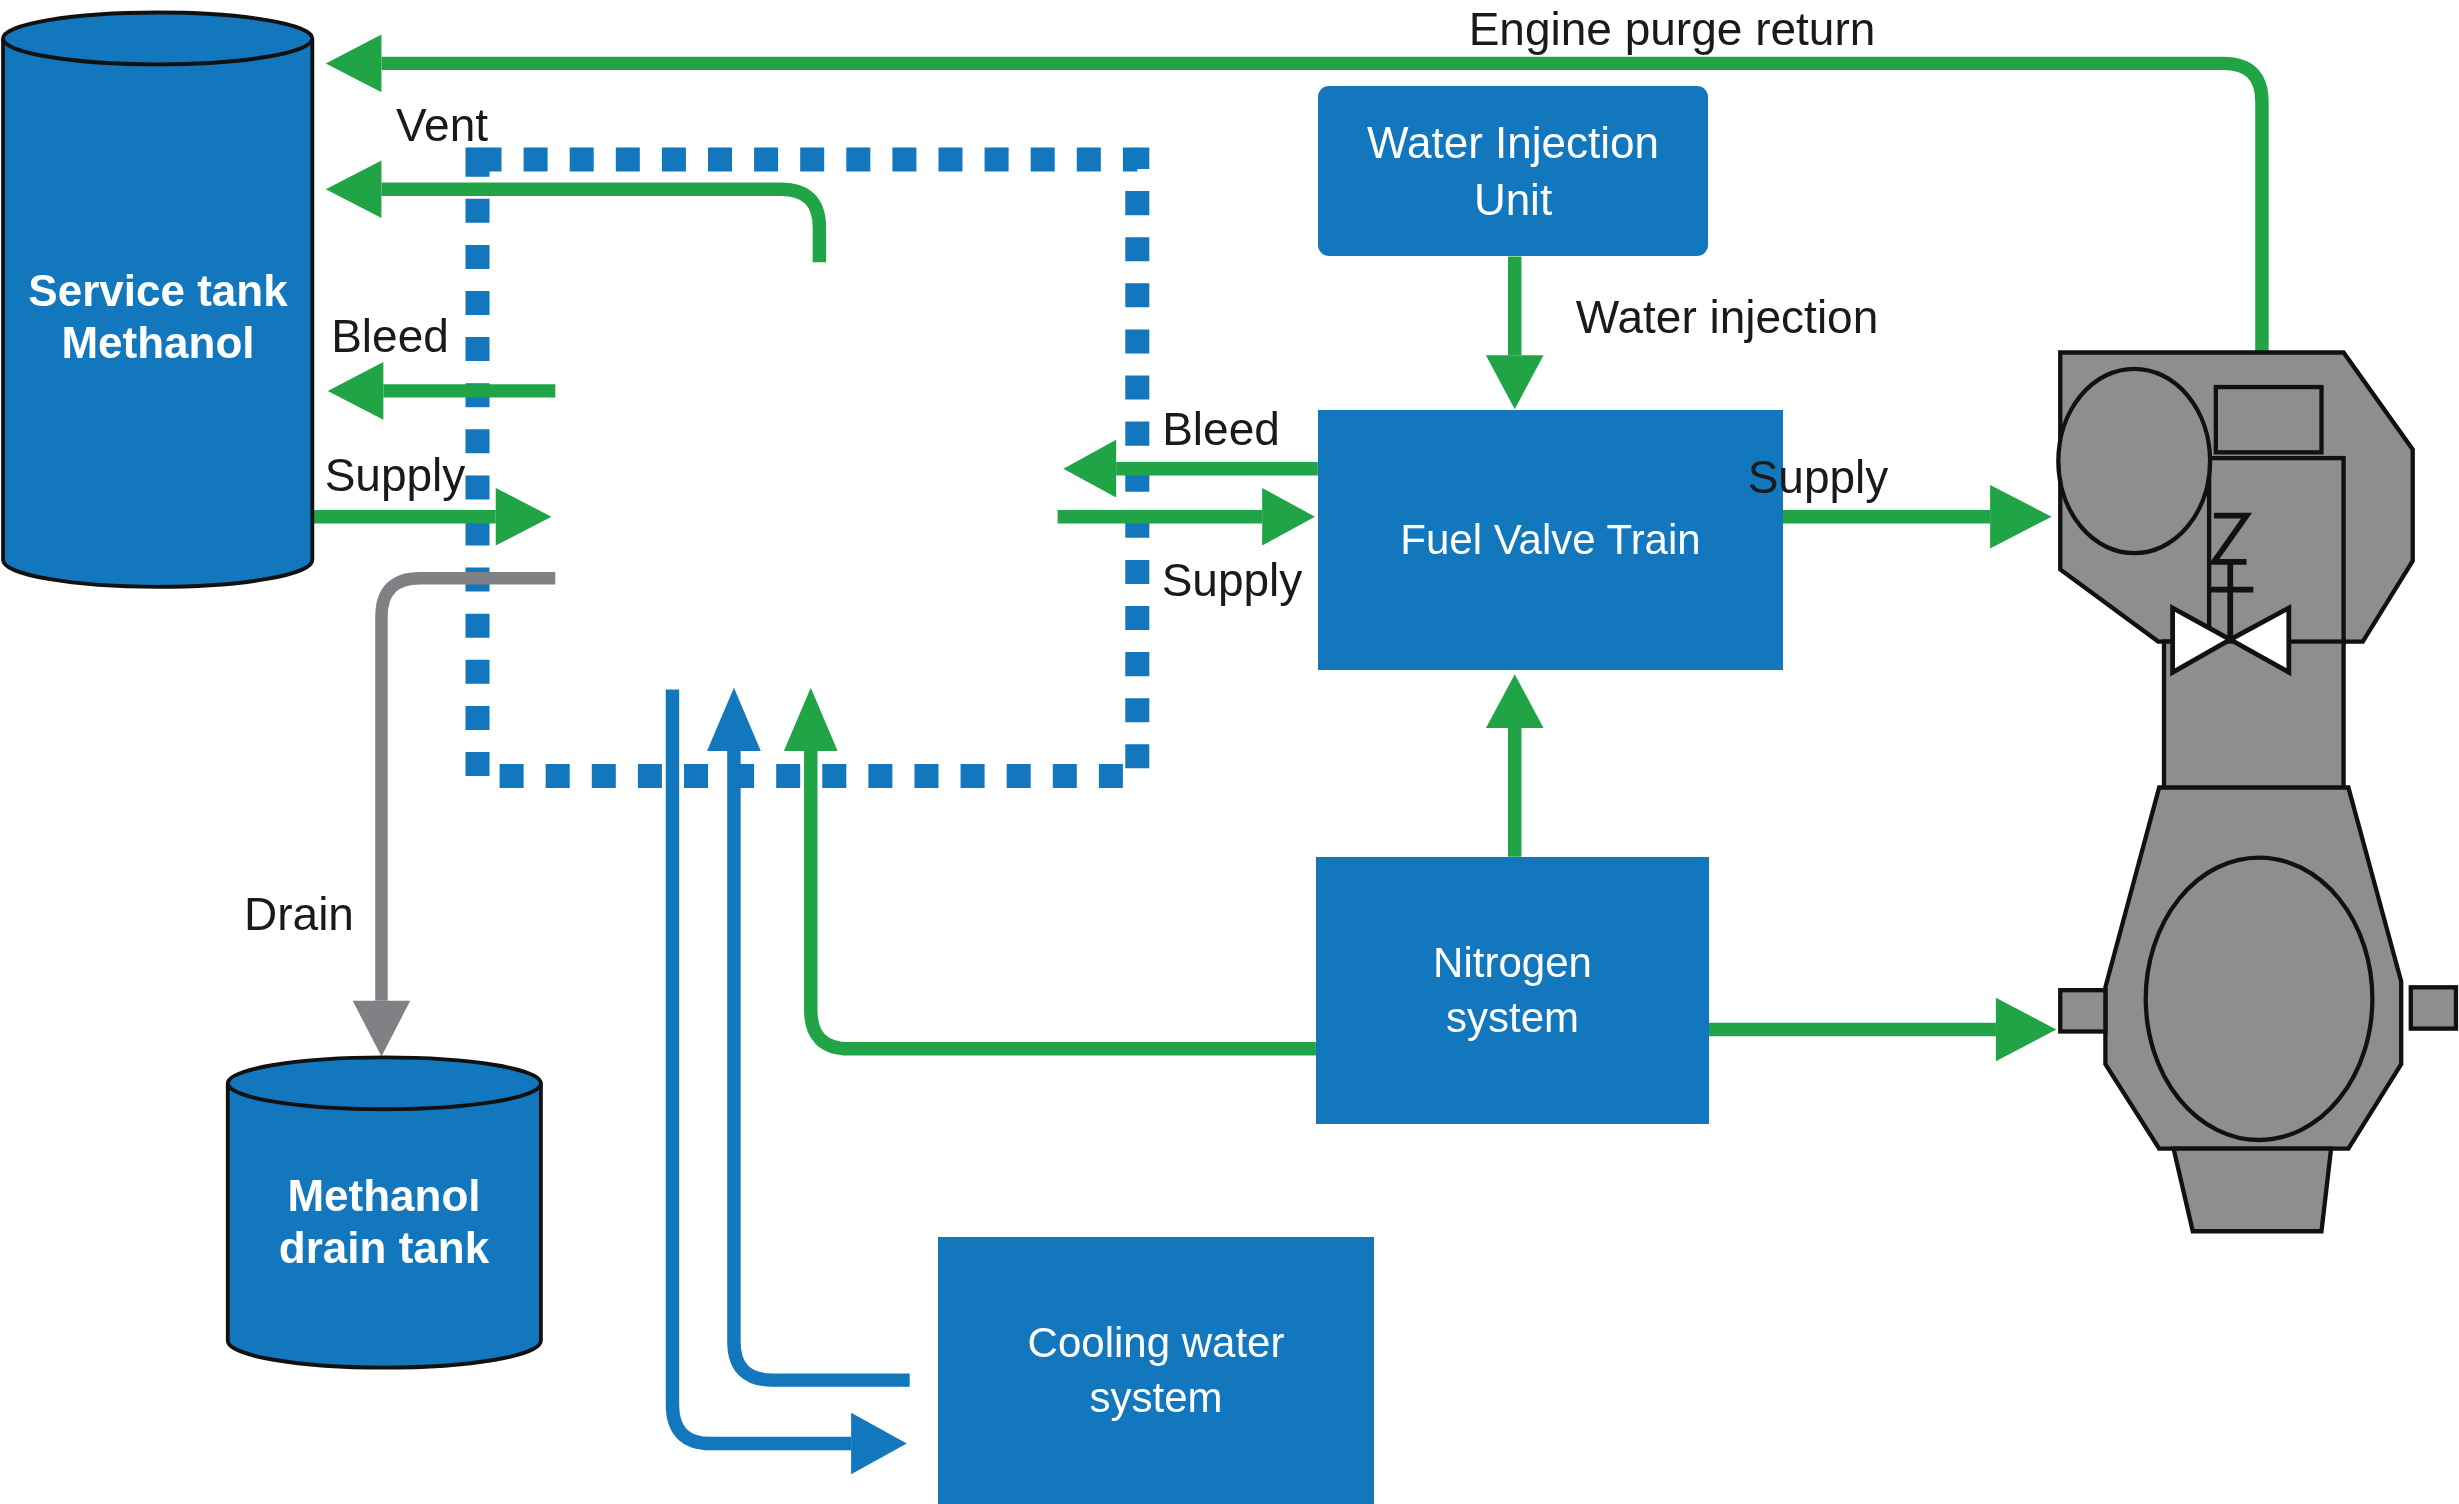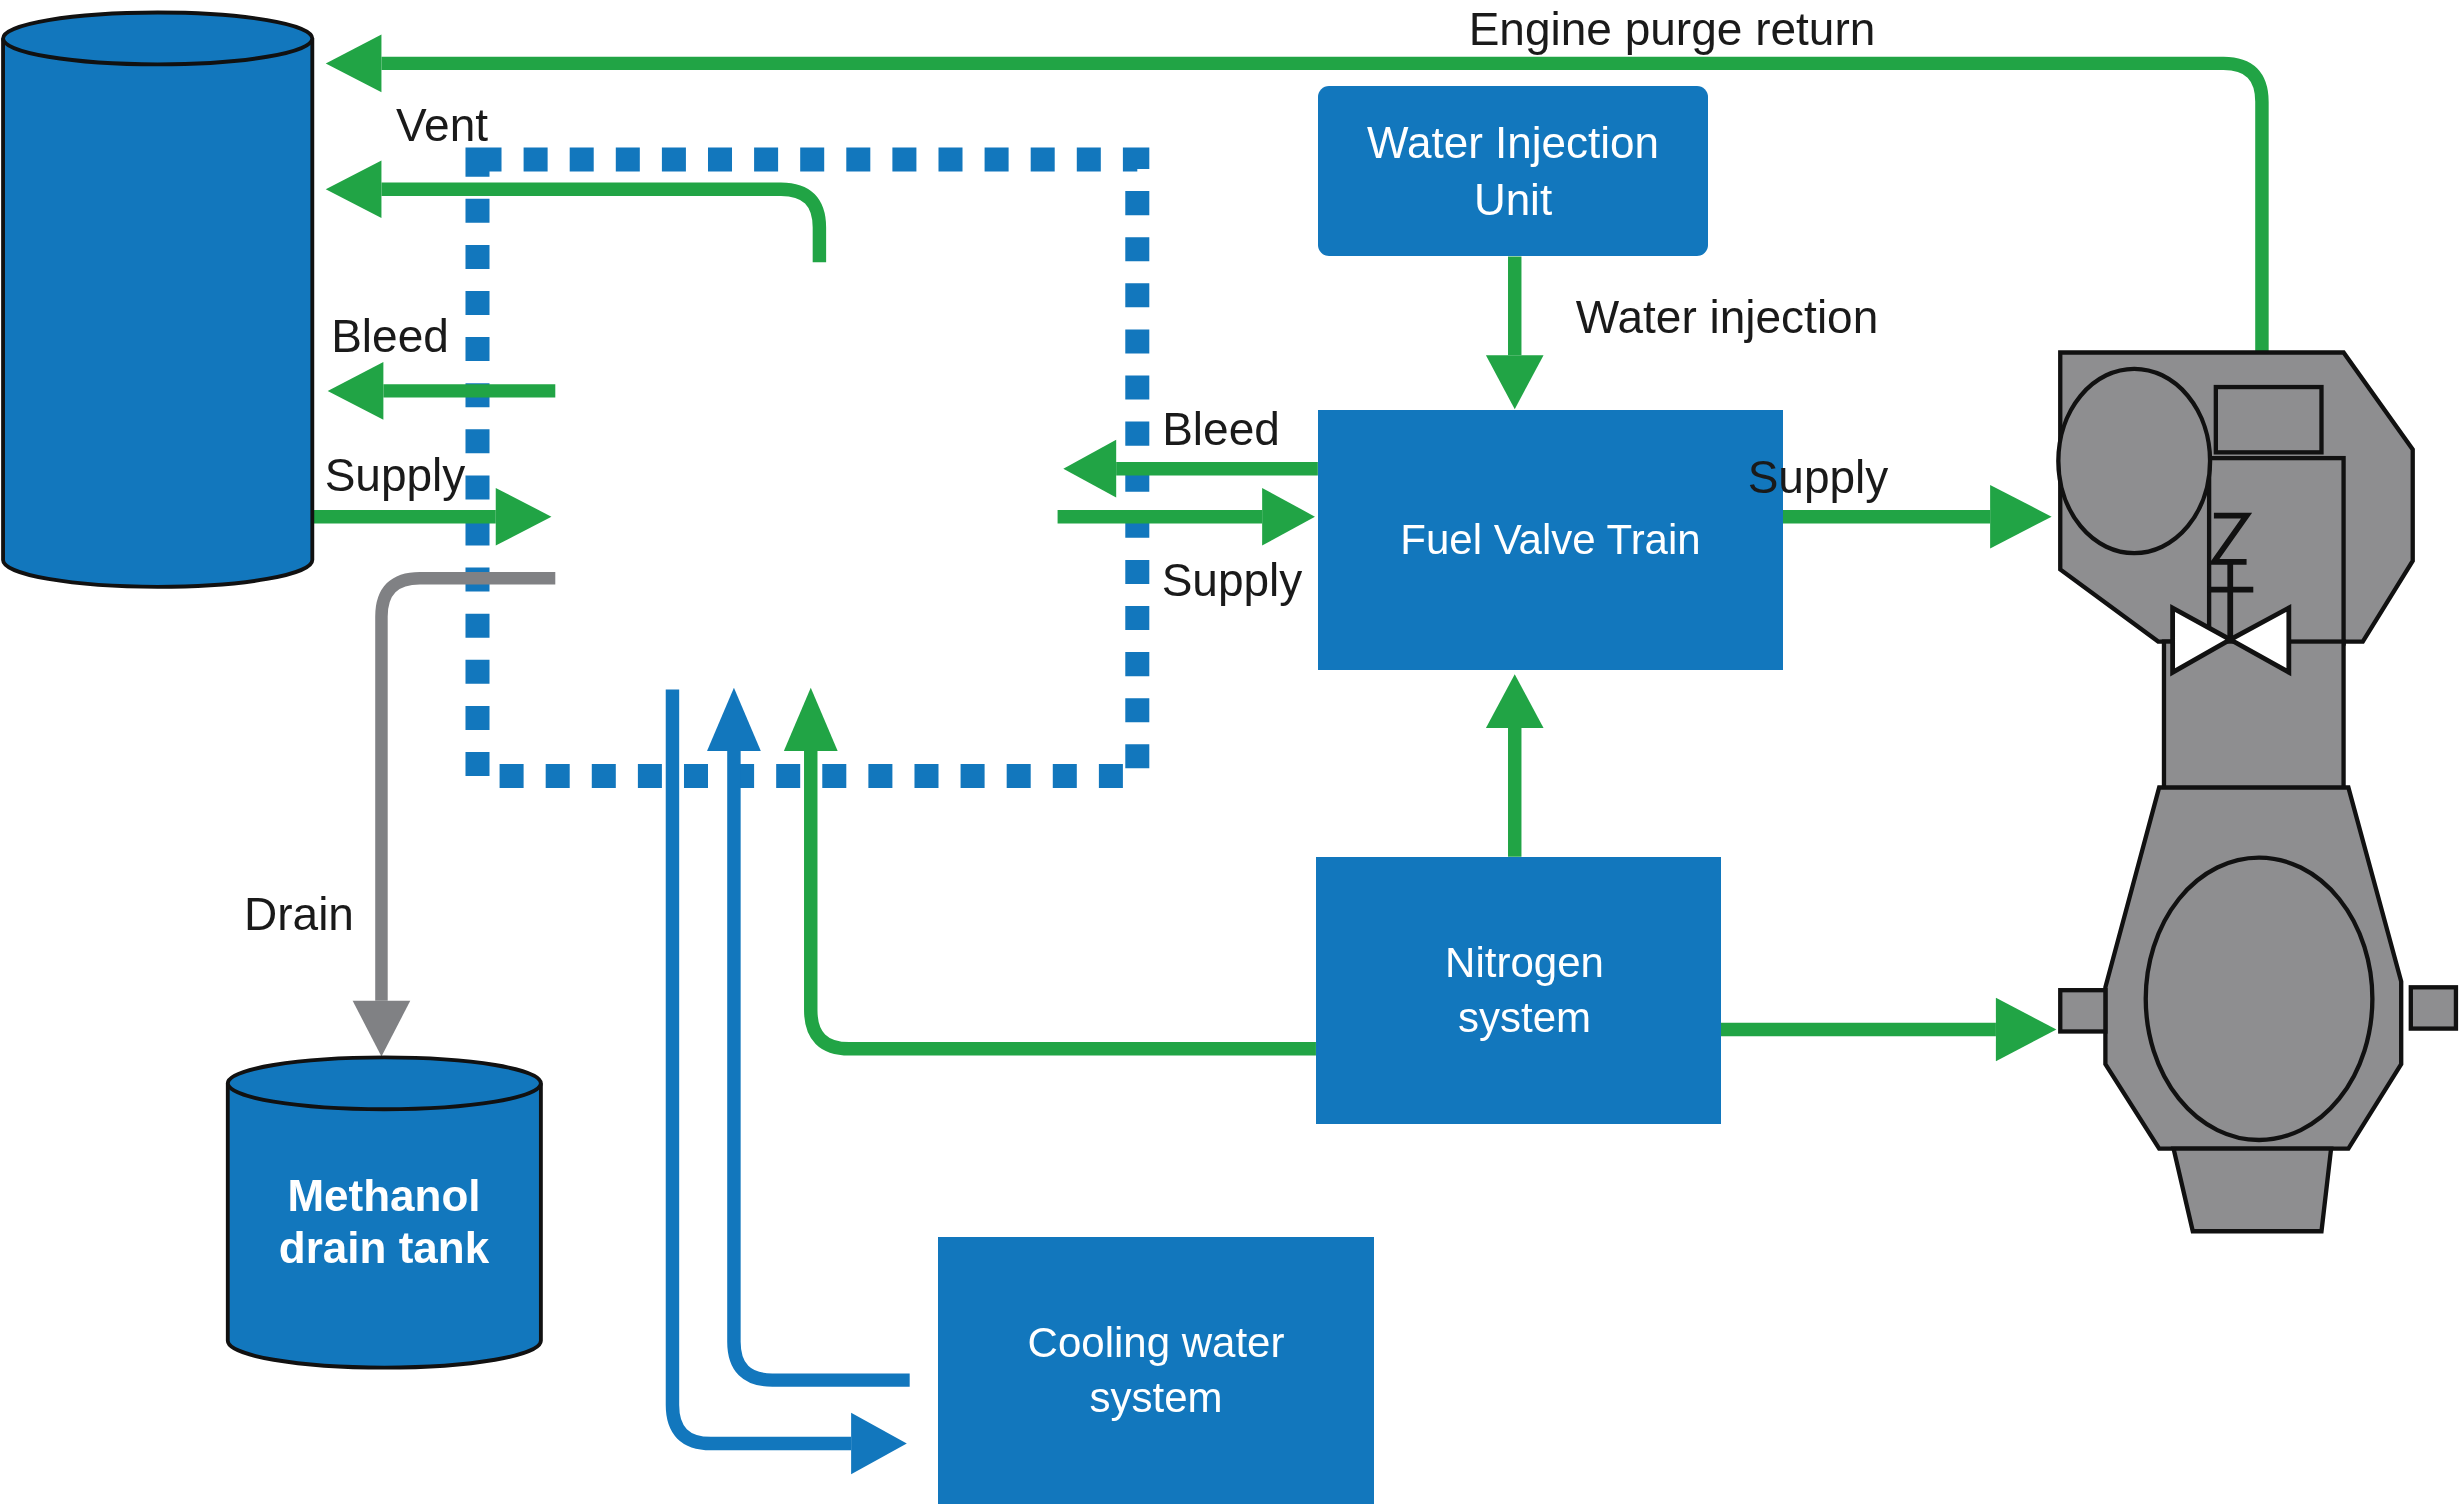--- a/index.html
+++ b/index.html
@@ -114,28 +114,29 @@
 
 
   <div class="node" style="left:1318px;top:86px;width:390px;height:170px;font-size:44px;border-radius:11px;">
     <span class="inner" style="max-width:317px;">Water Injection Unit</span>
   </div>
 
   <div class="node" style="left:1318px;top:410px;width:465px;height:260px;">
     <span class="inner" style="max-width:375px;">Fuel Valve Train</span>
   </div>
 
-  <div class="node" style="left:1316px;top:857px;width:393px;height:267px;padding-left:12px;">
+  <div class="node" style="left:1316px;top:857px;width:393px;height:267px;">
     <span class="inner" style="max-width:221px;">Nitrogen system</span>
   </div>
 
   <div class="node" style="left:938px;top:1237px;width:436px;height:267px;">
     <span class="inner" style="max-width:298px;">Cooling water system</span>
   </div>
 
+  <div class="tank-label" style="left:158px;top:317px;width:279px;">Service tank Methanol</div>
 
   <div class="tank-label" style="left:384px;top:1222px;width:250px;">Methanol drain tank</div>
 
   <div class="flow-label" style="left:1672px;top:29px;">Engine purge return</div>
 
   <div class="flow-label" style="left:442px;top:125px;">Vent</div>
 
   <div class="flow-label" style="left:390px;top:336px;">Bleed</div>
 
   <div class="flow-label" style="left:395px;top:475px;">Supply</div>

